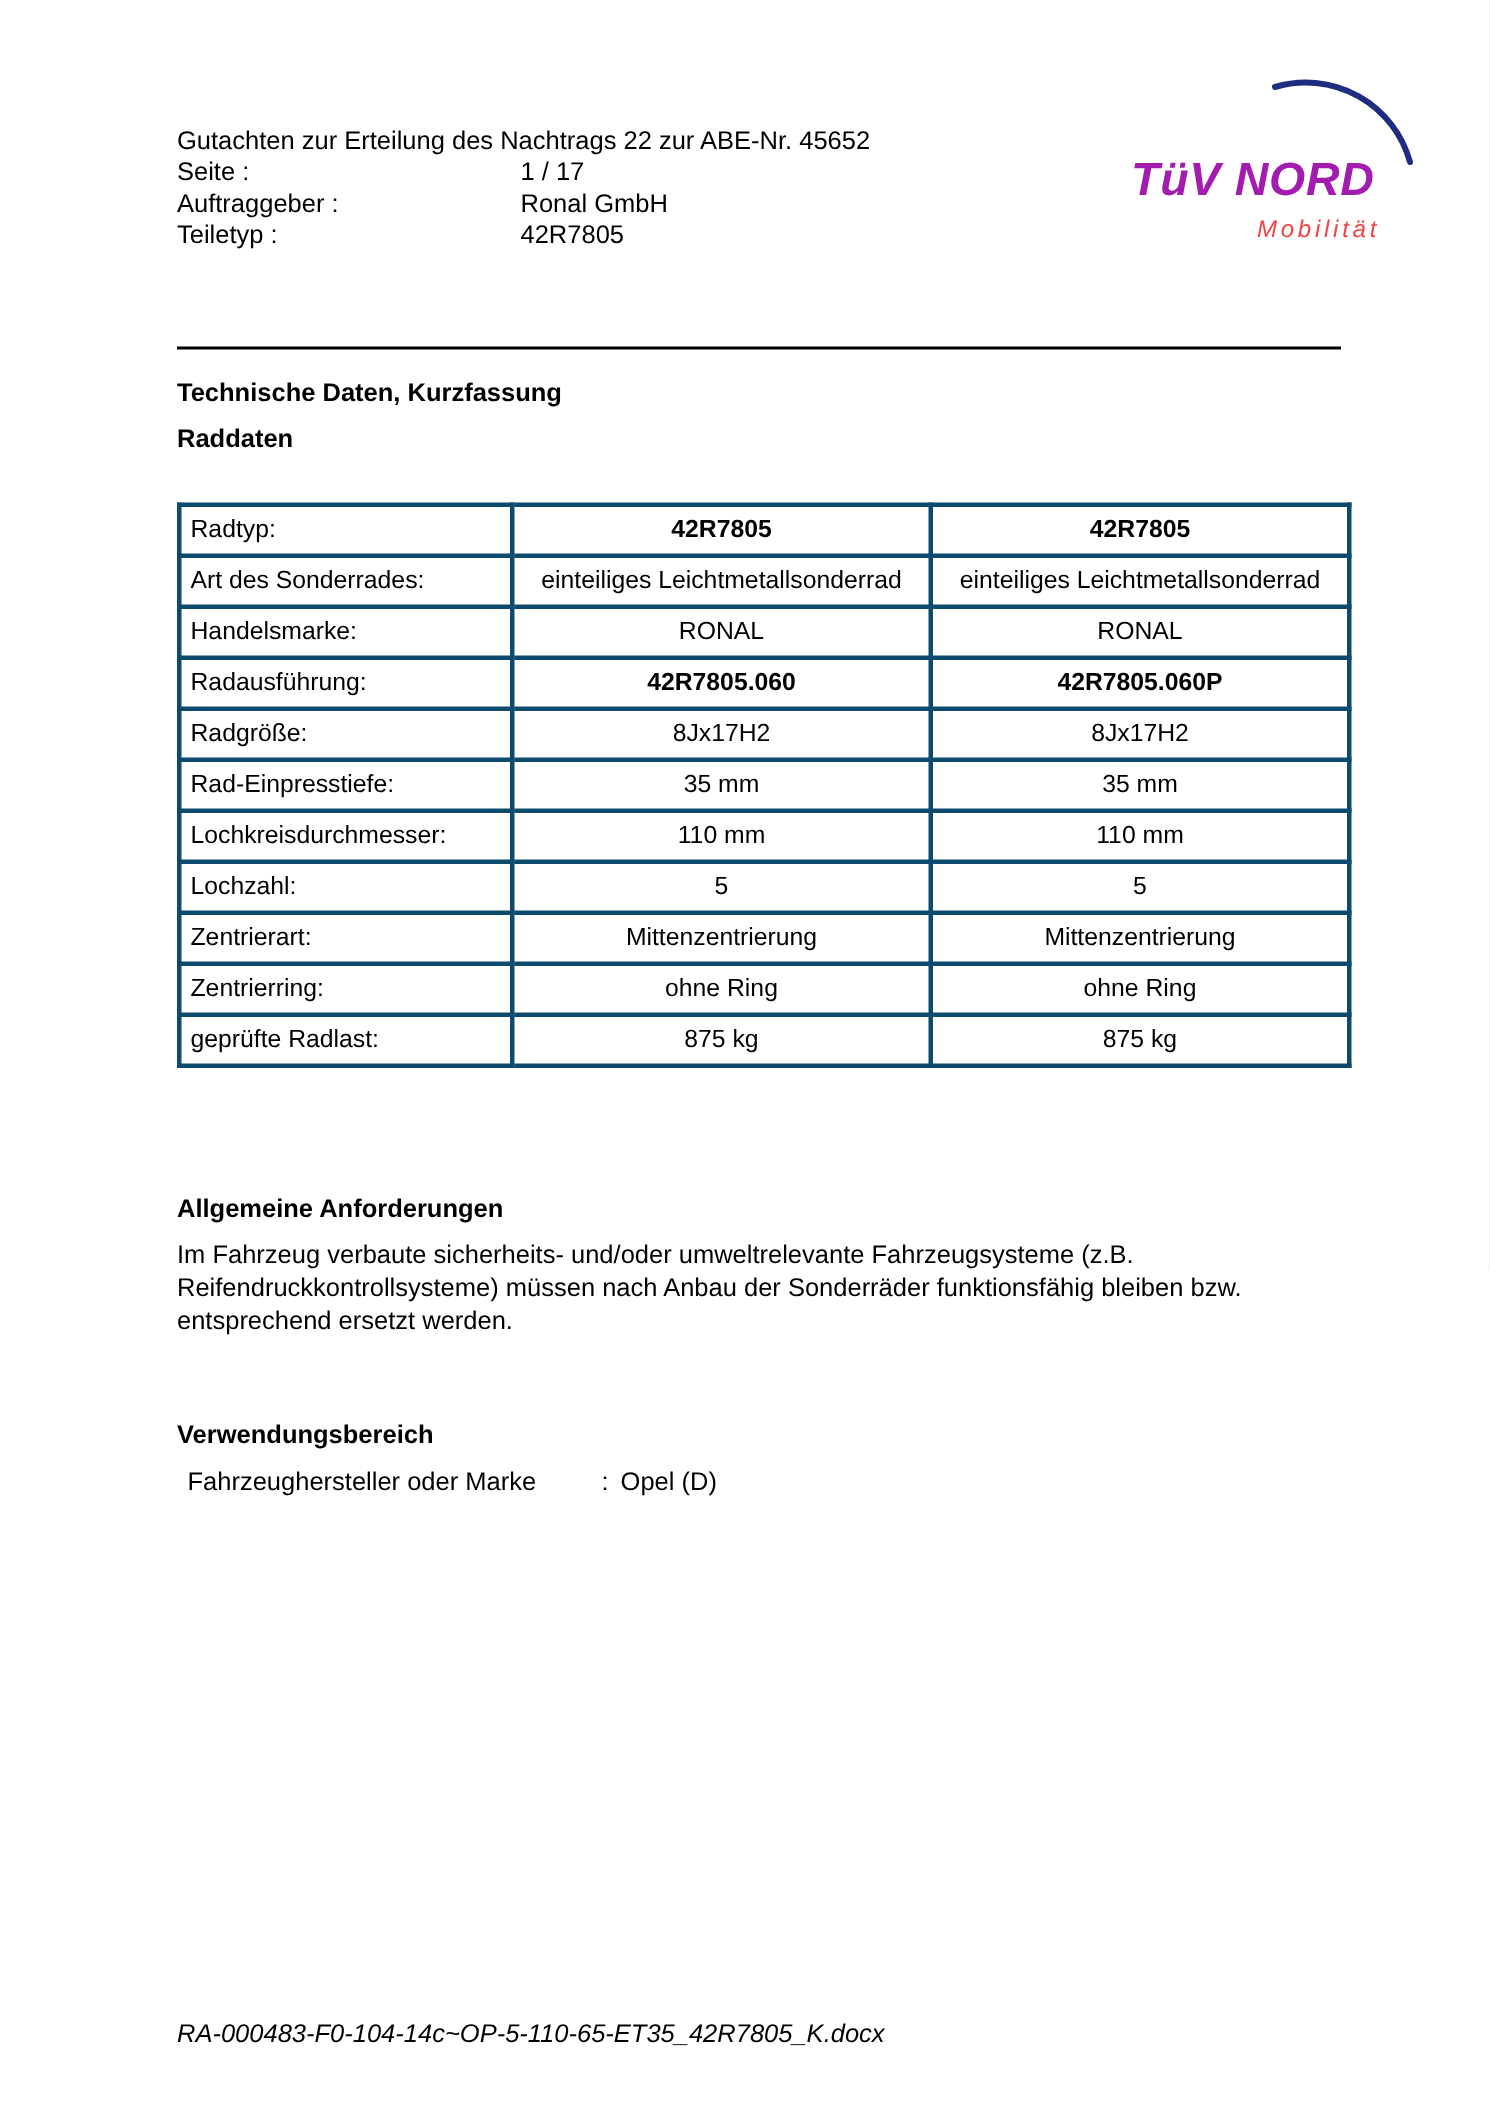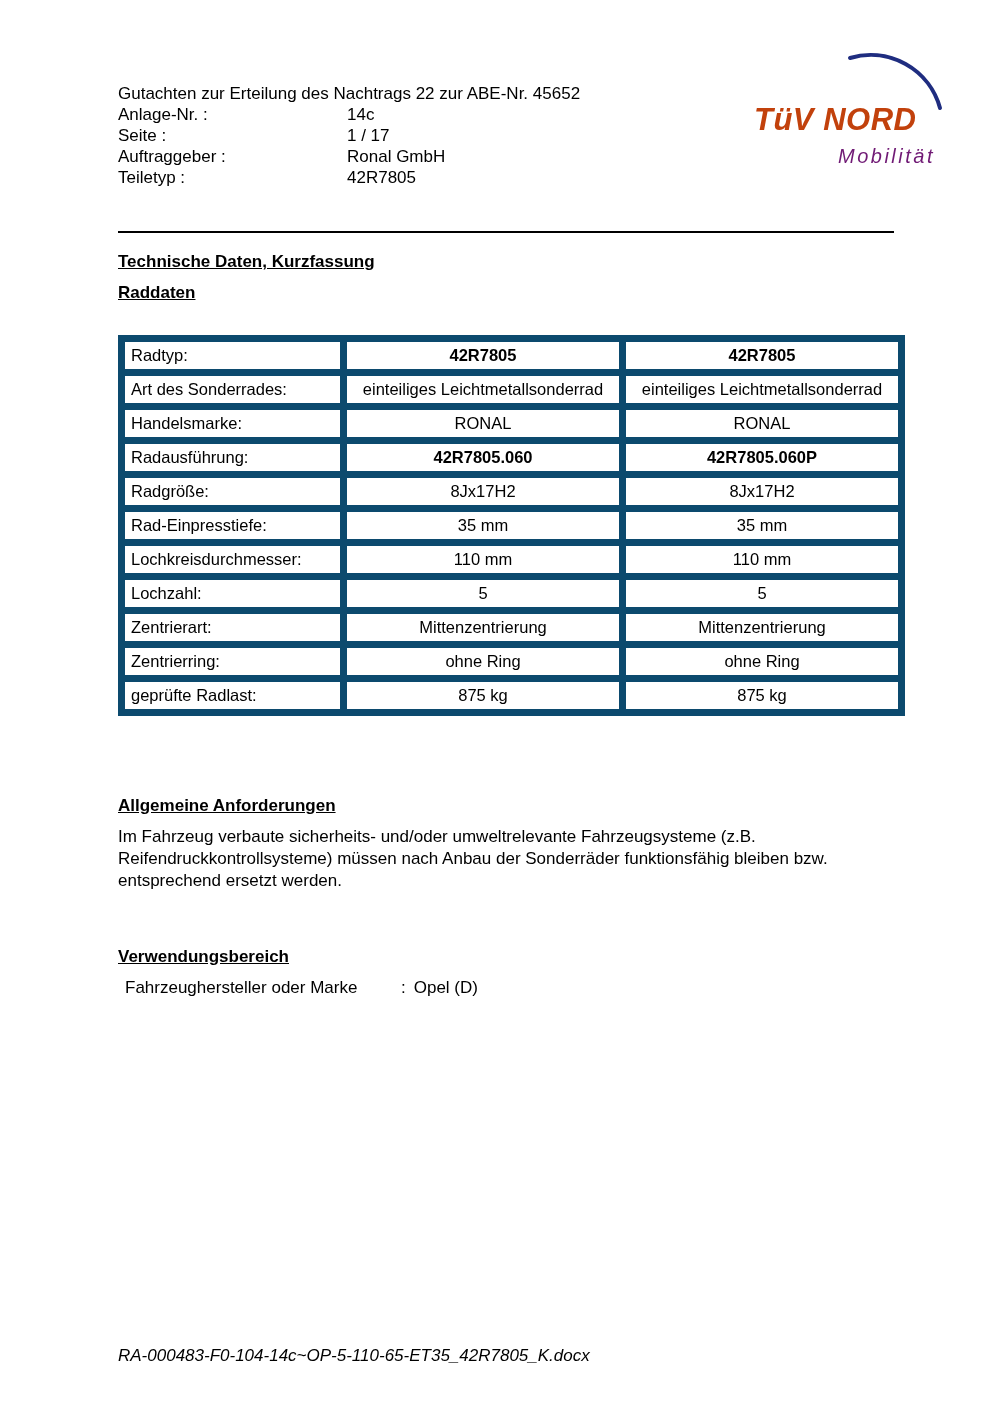--- a/index.html
+++ b/index.html
@@ -17,46 +17,46 @@
   .header-block { position:absolute; left:118px; top:83px; font-size:17px; line-height:21px; }
   .header-title { white-space:nowrap; }
   .header-field { white-space:nowrap; }
   .header-field .lbl { display:inline-block; width:229px; }
   
   .logo { position:absolute; left:748px; top:46px; width:210px; height:130px; }
   .logo svg { position:absolute; left:0; top:0; }
   .brand {
     position:absolute; left:6px; top:56px;
     font-size:31px; font-weight:bold; font-style:italic;
-    color:#c2410c; letter-spacing:0.5px; white-space:nowrap;
+    color:#a21caf; letter-spacing:0.5px; white-space:nowrap;
   }
   .tagline {
     position:absolute; left:90px; top:99px;
-    font-size:20px; font-style:italic; color:#701a75;
+    font-size:16px; font-style:italic; color:#ef4444;
     letter-spacing:2.5px; white-space:nowrap;
   }
   
   .rule { position:absolute; left:118px; top:231px; width:776px; border-top:2px solid #000; }
   
   .heading {
     position:absolute; left:118px;
-    font-size:17px; font-weight:bold; text-decoration:underline;
+    font-size:17px; font-weight:bold; 
     white-space:nowrap;
   }
   .h-tech     { top:252px; }
   .h-raddaten { top:283px; }
   .h-allg     { top:796px; }
   .h-verw     { top:947px; }
   
   .data-table {
     position:absolute; left:118px; top:335px;
     border-collapse:collapse; table-layout:fixed;
     font-size:16.5px;
   }
-  .data-table td { border:7px solid #0c4a6e; height:34px; padding:0 4px; overflow:hidden; }
+  .data-table td { border:3px solid #0c4a6e; height:34px; padding:0 4px; overflow:hidden; }
   .data-table td.lbl { width:222px; text-align:left; padding-left:6px; }
   .data-table td.val { width:279px; text-align:center; }
   .data-table td.b { font-weight:bold; }
   
   .allg-text {
     position:absolute; left:118px; top:826px; width:792px;
     font-size:17px; line-height:22px;
   }
   .verw-line { position:absolute; left:125px; top:978px; font-size:17px; white-space:nowrap; }
   .verw-line .lbl { display:inline-block; width:276px; }
@@ -67,23 +67,20 @@
     font-size:17px; white-space:nowrap;font-style:italic;
   }
 </style>
 </head>
 <body>
 
 <div class="page">
 
   <div class="header-block">
     <div class="header-title">Gutachten zur Erteilung des Nachtrags 22 zur ABE-Nr. 45652</div>
-    <div class="header-field">
-      <span class="lbl">Anlage-Nr. :</span><span class="val">14c</span>
-    </div>
     <div class="header-field">
       <span class="lbl">Seite :</span><span class="val">1 / 17</span>
     </div>
     <div class="header-field">
       <span class="lbl">Auftraggeber :</span><span class="val">Ronal GmbH</span>
     </div>
     <div class="header-field">
       <span class="lbl">Teiletyp :</span><span class="val">42R7805</span>
     </div>
   </div>

